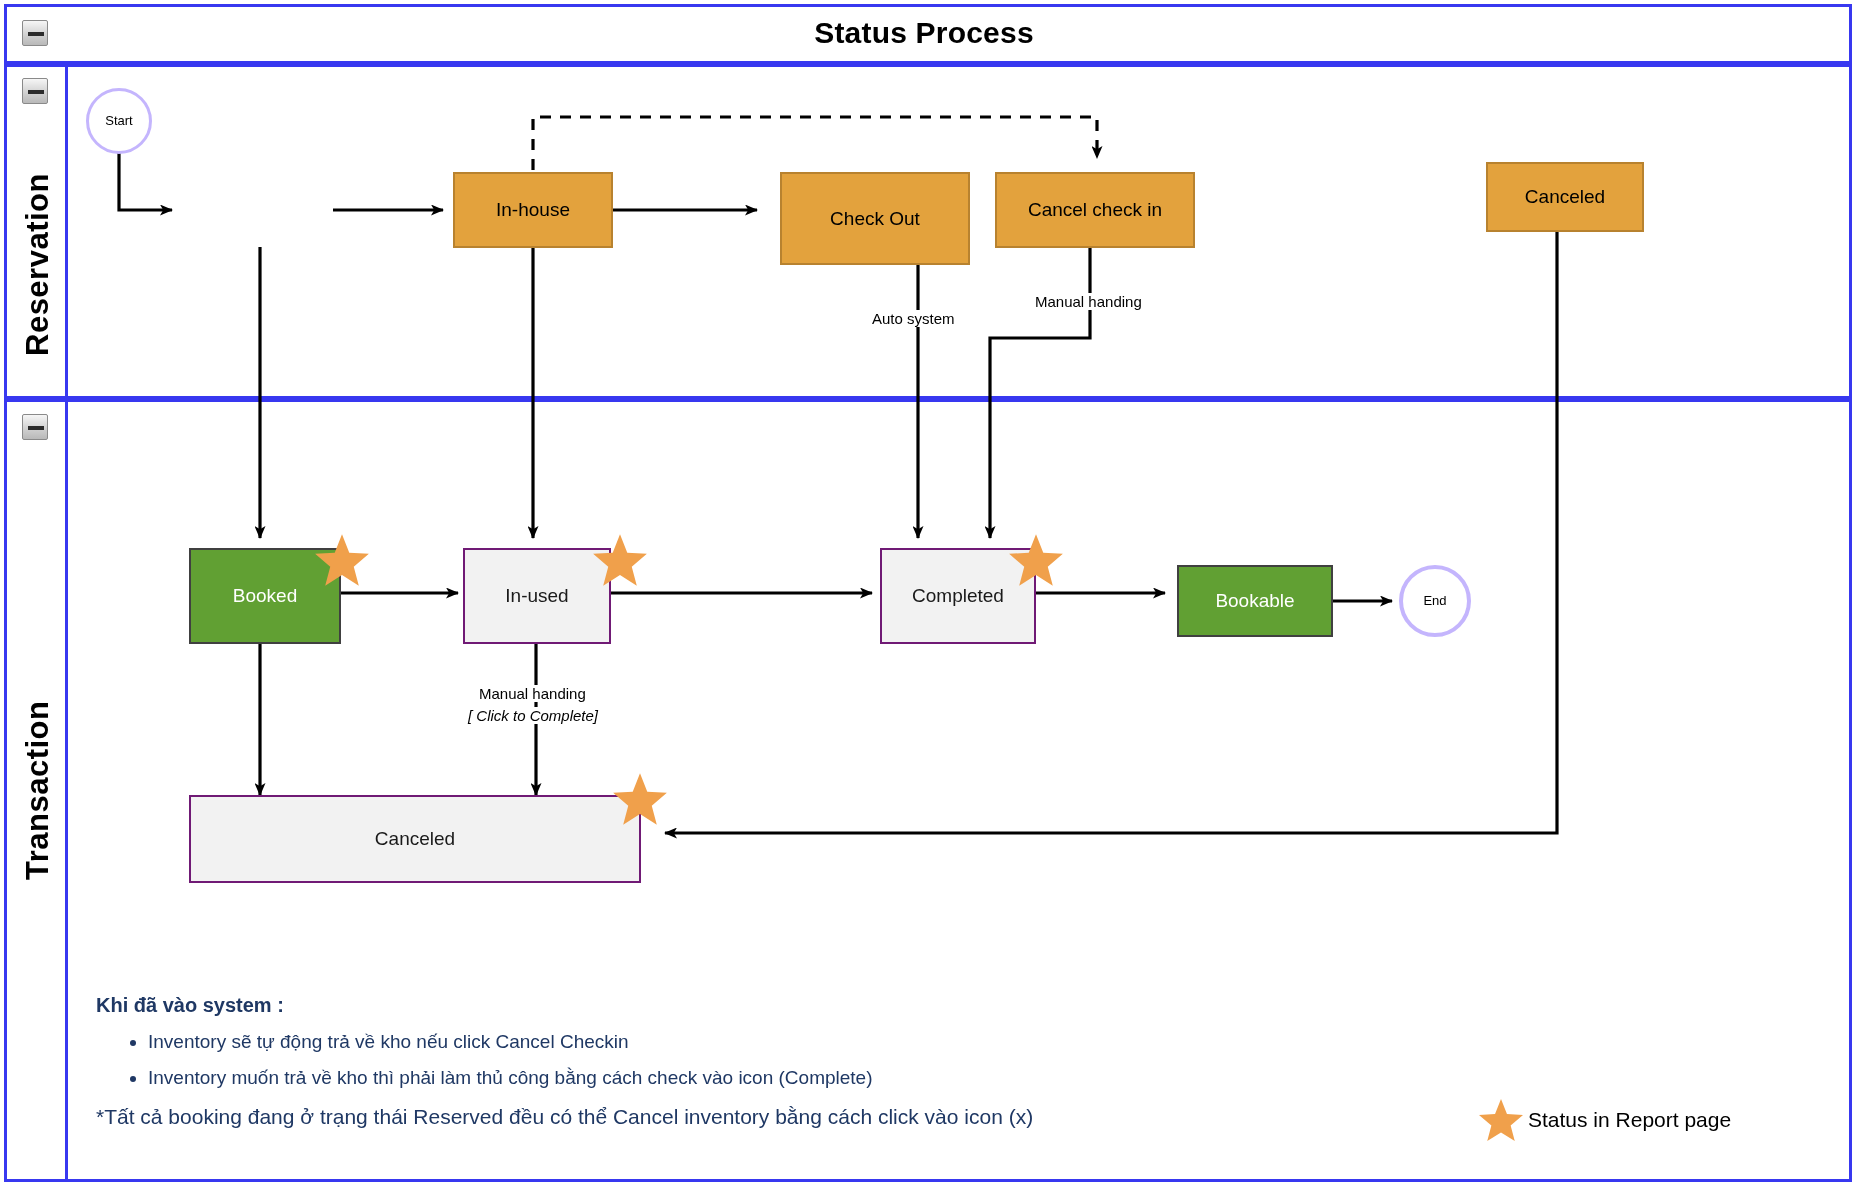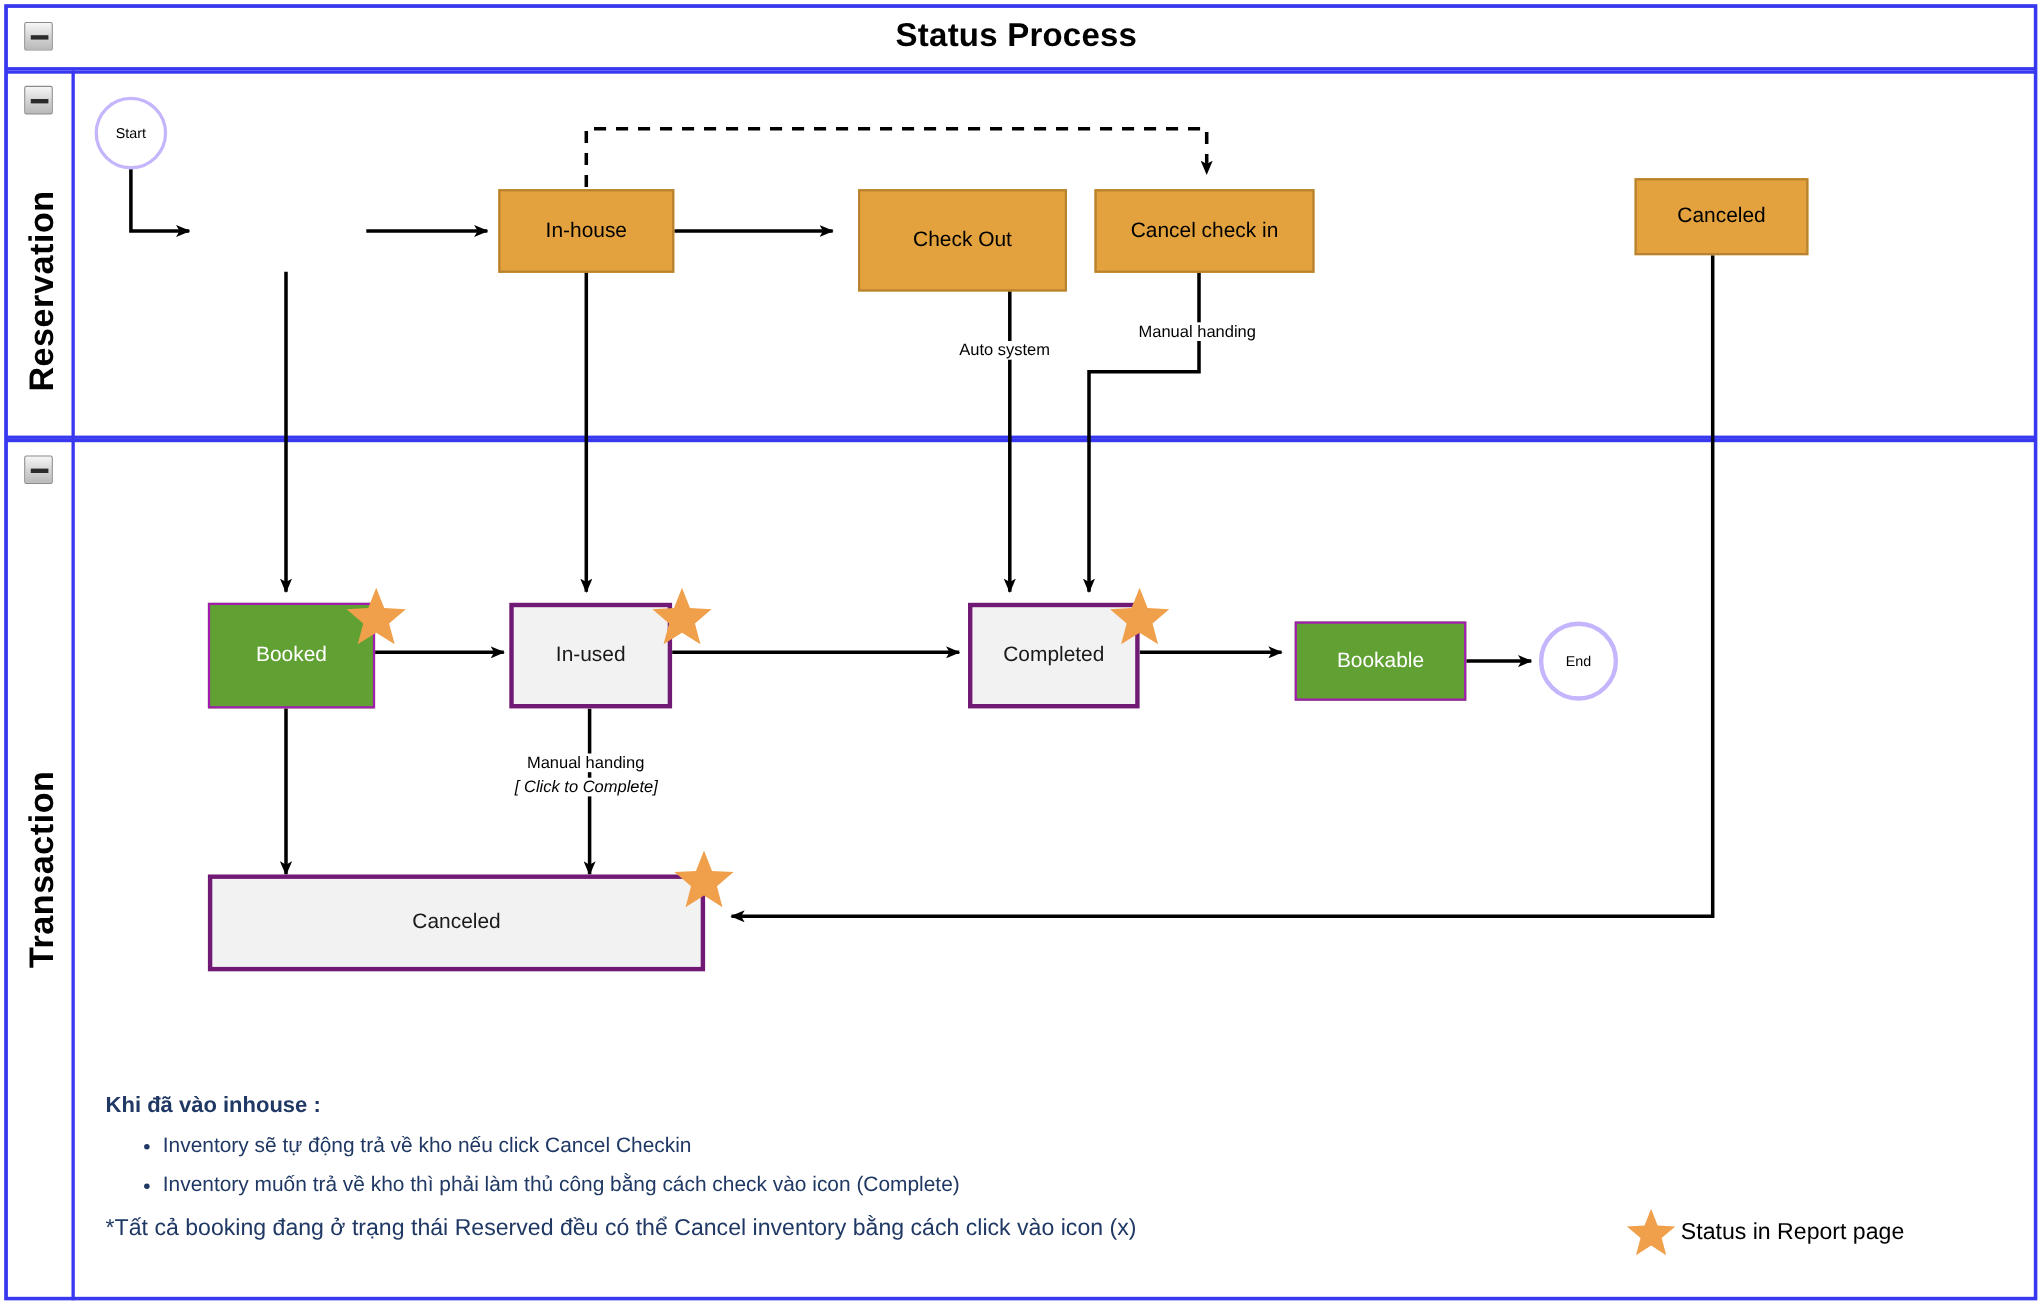--- a/index.html
+++ b/index.html
@@ -23,22 +23,22 @@
   .collapse-btn i{position:absolute;left:5px;top:11px;width:16px;height:4px;background:#2b2b2b;display:block;}
 
   .lane-label{position:absolute;font-size:31px;font-weight:bold;color:#000;
     writing-mode:vertical-rl;transform:rotate(180deg);white-space:nowrap;
     letter-spacing:.5px;}
 
   
   .node{position:absolute;box-sizing:border-box;display:flex;align-items:center;
     justify-content:center;font-size:19px;line-height:1.15;text-align:center;z-index:5;}
   .node.orange{background:#e3a23d;border:2px solid #b8822f;color:#000;}
-  .node.green{background:#61a033;border:2px solid #a21caf;color:#ffffff;}
-  .node.grey{background:#f2f2f2;border:4px solid #701a75;color:#1a1a1a;}
+  .node.green{background:#61a033;border:2px solid #404040;color:#ffffff;}
+  .node.grey{background:#f2f2f2;border:2px solid #701a75;color:#1a1a1a;}
   .node.circle{border-radius:50%;background:#fff;border:4px solid #c4b5fd;color:#000;font-size:13px;}
   .node.circle.thin{border-width:3px;}
 
   .edge-label{position:absolute;font-size:15px;color:#000;white-space:nowrap;z-index:6;
     background:#fff;padding:0 2px;text-align:center;}
 
   svg#wires{position:absolute;left:0;top:0;width:1856px;height:1186px;z-index:2;}
 
   .star{position:absolute;z-index:8;}
 
@@ -145,21 +145,21 @@
   <svg class="star" style="left:612px;top:772px;width:56px;height:54px;" viewBox="0 0 50 48">
       <polygon points="25,1 31.5,17.5 49,18.5 35.5,30 40,47 25,37.5 10,47 14.5,30 1,18.5 18.5,17.5" fill="#f0a04b"></polygon>
     </svg>
 
   <div class="edge-label" style="left:870px;top:310px;">Auto system</div>
   <div class="edge-label" style="left:1033px;top:293px;">Manual handing</div>
   <div class="edge-label" style="left:477px;top:685px;">Manual handing</div>
   <div class="edge-label" style="left:466px;top:707px;font-style:italic;">[ Click to Complete]</div>
 
   <div id="notes">
-    <p class="hdr">Khi đã vào inhouse :</p>
+    <p class="hdr">Khi đã vào system :</p>
     <ul>
       <li>Inventory sẽ tự động trả về kho nếu click Cancel Checkin</li>
       <li>Inventory muốn trả về kho thì phải làm thủ công bằng cách check vào icon (Complete)</li>
     </ul>
     <div class="foot">*Tất cả booking đang ở trạng thái Reserved đều có thể Cancel inventory bằng cách click vào icon (x)</div>
   </div>
 
   <div id="legend">
     <svg style="width:46px;height:44px;" viewBox="0 0 50 48">
         <polygon points="25,1 31.5,17.5 49,18.5 35.5,30 40,47 25,37.5 10,47 14.5,30 1,18.5 18.5,17.5" fill="#f0a04b"></polygon>

